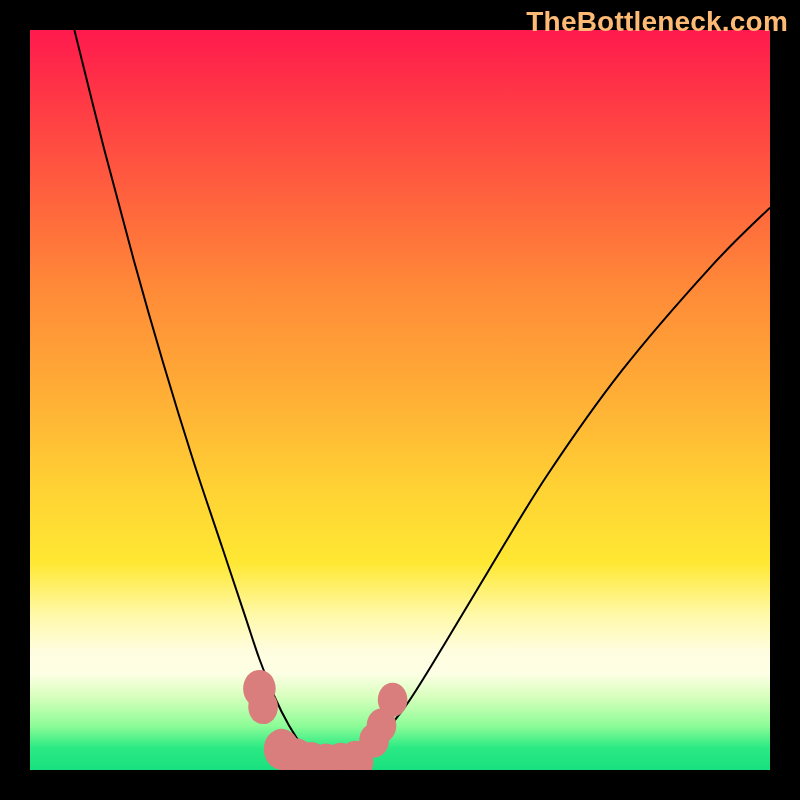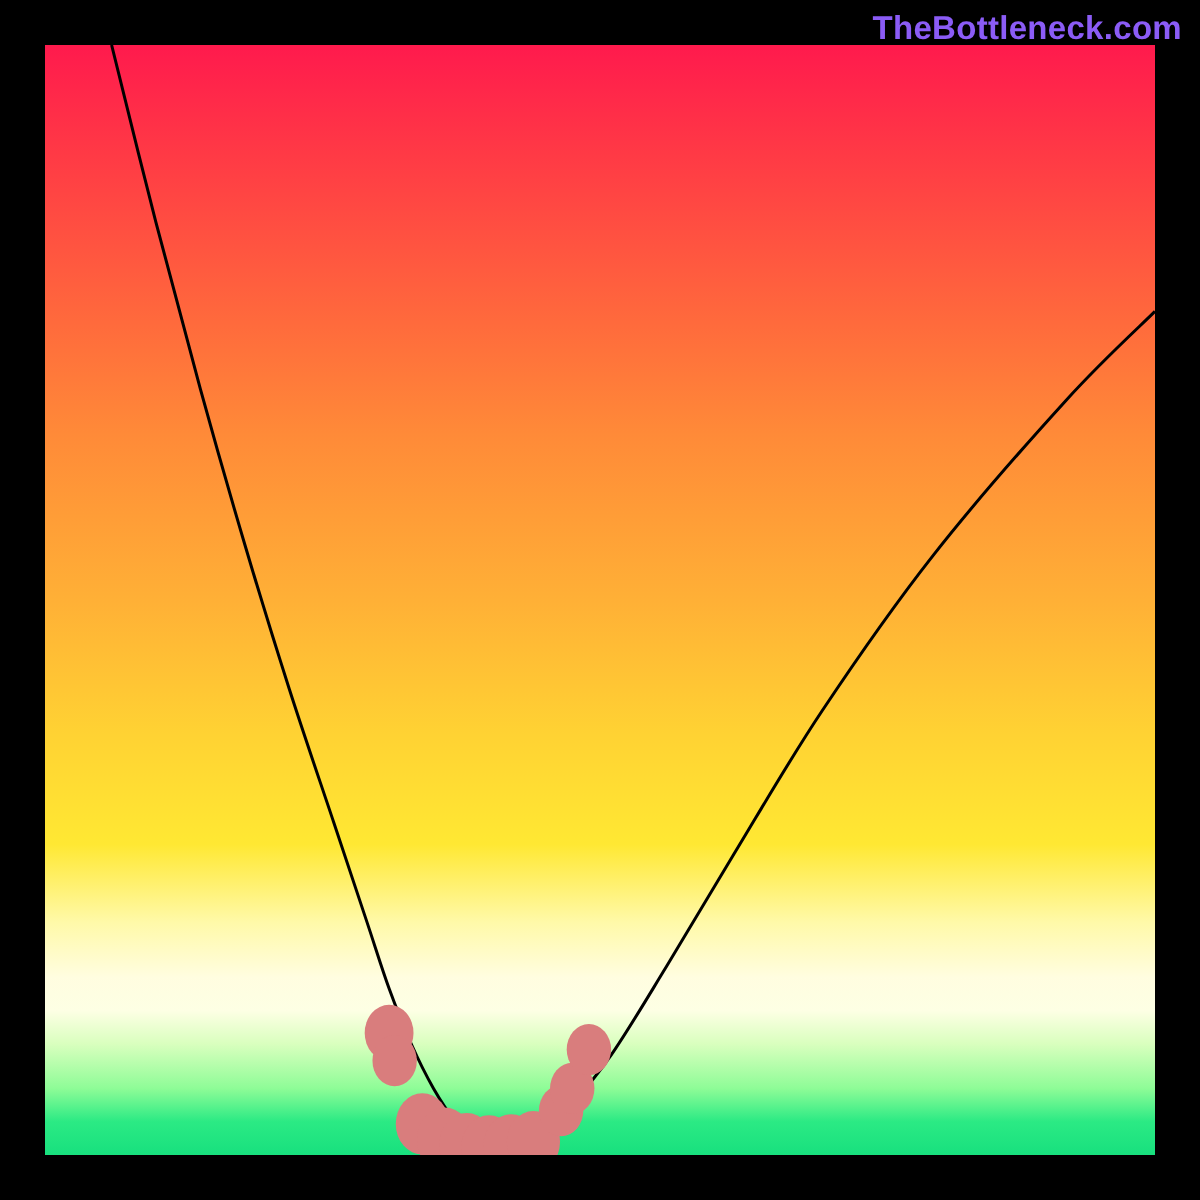--- a/index.html
+++ b/index.html
@@ -39,22 +39,22 @@
       #d9ffbe 90%,
       #8efc97 94%,
       #2bea84 97%,
       #18e07e 100%
     );
   }
   .attribution {
     position: absolute;
     top: 6px;
     right: 12px;
-    color: #8b5cf6;
-    font-size: 22px;
+    color: #fdba74;
+    font-size: 28px;
     font-weight: 600;
     letter-spacing: 0.2px;
   }
   svg.curves {
     position: absolute;
     left: 0; top: 0;
     width: 740px; height: 740px;
   }
 </style>
 </head>

